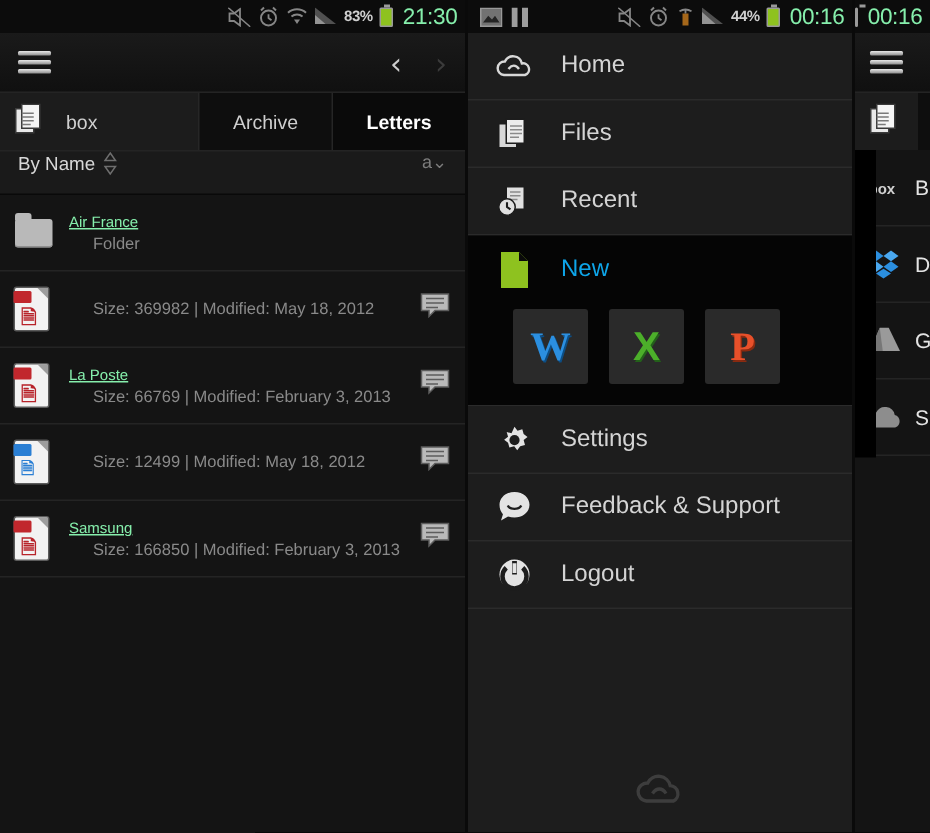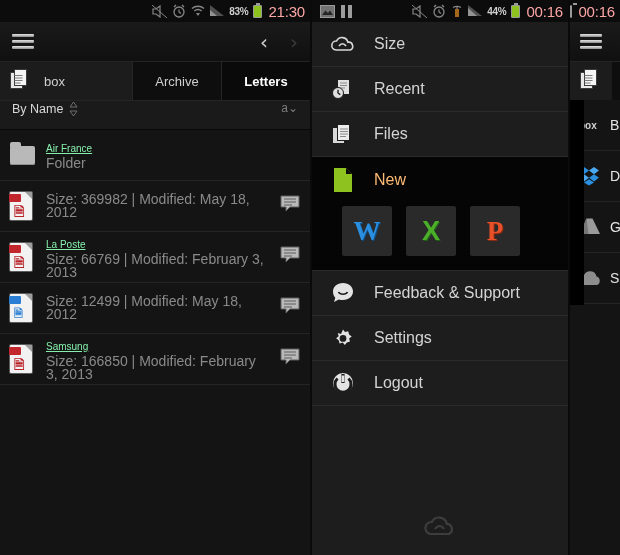--- a/index.html
+++ b/index.html
@@ -26,21 +26,21 @@
   .statusbar .sb-left { margin-right: auto; display: flex; align-items: center; gap: 6px; padding-left:3px;}
   .sb-icon { opacity: .72; display: inline-flex; align-items: center; }
   .sb-batt-pct { color: #cfcfcf; font-size: 10px; font-weight: bold; letter-spacing: -0.3px;}
   .sb-batt {
     width: 9px; height: 13px; background: #8ec21f; border: 1px solid #9a9a9a;
     position: relative; border-radius: 1px;
   }
   .sb-batt:before {
     content:""; position:absolute; top:-3px; left:2px; width:4px; height:2px; background:#9a9a9a;
   }
-  .sb-clock { color: #fca5a5; font-size: 15px; letter-spacing: -0.2px; padding-left: 1px;}
+  .sb-clock { color: #86efac; font-size: 15px; letter-spacing: -0.2px; padding-left: 1px;}
 
   
   .actionbar {
     height: 40px; background: #151515;
     display: flex; align-items: center; justify-content: space-between;
     padding: 0 12px;
     border-bottom: 1px solid #242424;
     background: linear-gradient(#1a1a1a, #101010);
   }
   .hamburger { display: flex; flex-direction: column; gap: 3px; cursor: pointer; }
@@ -80,21 +80,21 @@
 
   
   .filelist { background: #141414; }
   .filerow {
     display: flex; align-items: center; height: 51px; padding: 0 10px;
     border-bottom: 1px solid #242424; gap: 10px;
   }
   .file-ico { width: 26px; height: 30px; flex: none; position: relative; }
   .file-meta { flex: 1; min-width: 0; }
   .file-name { color: #86efac; font-size: 10px; line-height: 17px; text-decoration: underline; }
-  .file-sub  { color: #8a8a8a; font-size: 14px; line-height: 13px; }
+  .file-sub  { color: #8a8a8a; font-size: 11px; line-height: 13px; margin-left: 16px; }
   .cmt-ico { flex: none; opacity: .85; }
 
   
   .glyph-folder { width:25px; height:19px; background:#b9b9b9; border-radius:2px; position:relative; margin-top:6px;
     box-shadow: inset 0 -1px 0 #8f8f8f; }
   .glyph-folder:before { content:""; position:absolute; top:-4px; left:0; width:11px; height:5px;
     background:#b9b9b9; border-radius:2px 2px 0 0; }
   
   .glyph-page { width:22px; height:28px; background:#f2f2f2; border-radius:1px; position:relative; margin-top:1px;
     box-shadow: 0 0 0 1px #5b5b5b; }
@@ -107,21 +107,21 @@
   .xls-mark { position:absolute; bottom:3px; left:4px; color:#2a7fd4; font-size:11px; font-weight:bold; line-height:11px;}
 
   
   .drawer { background: #1d1d1d; height: 533px; position: relative; }
   .drawer-item {
     height: 45px; display: flex; align-items: center; padding-left: 18px; gap: 18px;
     border-bottom: 1px solid #2b2b2b; color: #d4d4d4; font-size: 16px;
   }
   .drawer-item .di-ico { width: 26px; display:flex; align-items:center; justify-content:center; flex:none;}
   .drawer-new { background: #050505; border-bottom: none; }
-  .drawer-new .di-label { color: #fdba74; }
+  .drawer-new .di-label { color: #0ea5e9; }
   .new-tiles {
     background: #050505; display: flex; gap: 14px; padding: 4px 0 14px 30px;
     border-bottom: 1px solid #2b2b2b;
   }
   .tile {
     width: 50px; height: 50px; background: #2a2a2a; border-radius: 2px;
     display: flex; align-items: center; justify-content: center;
     font-size: 27px; font-weight: bold; font-family:"Liberation Serif", serif;
   }
   .tile.w { color: #2b8fe0; text-shadow: 1px 1px 0 #0c4e85; }
@@ -368,80 +368,80 @@
 
     <div class="drawer">
 
       <div class="drawer-item">
         <span class="di-ico">
           <svg width="26" height="20" viewBox="0 0 26 20">
               <path d="M6 16a4.5 4.5 0 0 1 .6-9 6 6 0 0 1 11.3 1.3A4 4 0 0 1 20 16z" fill="none" stroke="#d8d8d8" stroke-width="1.6"></path>
               <path d="M9 12c2-3 5-3 7 0" stroke="#d8d8d8" stroke-width="1.6" fill="none"></path>
             </svg>
         </span>
-        <span class="di-label">Size</span>
+        <span class="di-label">Home</span>
+      </div>
+
+      <div class="drawer-item">
+        <span class="di-ico">
+          <svg width="22" height="24" viewBox="0 0 22 24">
+            <rect x="0.5" y="5.5" width="12" height="16" fill="#d8d8d8" stroke="#1d1d1d"></rect>
+            <rect x="5.5" y="2.5" width="12" height="16" fill="#ececec" stroke="#1d1d1d"></rect>
+            <path d="M8 7h8M8 9.5h8M8 12h8M8 14.5h6" stroke="#8a8a8a" stroke-width="1"></path>
+          </svg>
+        </span>
+        <span class="di-label">Files</span>
       </div>
 
       <div class="drawer-item">
         <span class="di-ico">
           <svg width="24" height="24" viewBox="0 0 24 24">
             <rect x="6.5" y="2.5" width="12" height="15" fill="#e0e0e0" stroke="#1d1d1d"></rect>
             <path d="M9 6h7M9 8.5h7M9 11h5" stroke="#8a8a8a" stroke-width="1"></path>
             <circle cx="7" cy="16" r="5.5" fill="#e0e0e0" stroke="#1d1d1d"></circle>
             <path d="M7 12.8V16l2.3 1.6" stroke="#1d1d1d" stroke-width="1.4" fill="none"></path>
           </svg>
         </span>
         <span class="di-label">Recent</span>
       </div>
 
-      <div class="drawer-item">
-        <span class="di-ico">
-          <svg width="22" height="24" viewBox="0 0 22 24">
-            <rect x="0.5" y="5.5" width="12" height="16" fill="#d8d8d8" stroke="#1d1d1d"></rect>
-            <rect x="5.5" y="2.5" width="12" height="16" fill="#ececec" stroke="#1d1d1d"></rect>
-            <path d="M8 7h8M8 9.5h8M8 12h8M8 14.5h6" stroke="#8a8a8a" stroke-width="1"></path>
-          </svg>
-        </span>
-        <span class="di-label">Files</span>
-      </div>
-
       <div class="drawer-item drawer-new">
         <span class="di-ico">
           <svg width="20" height="26" viewBox="0 0 20 26">
               <path d="M1 1h12l6 6v18H1z" fill="#8ec21f"></path>
               <path d="M13 1v6h6" fill="#0a0a0a"></path>
             </svg>
         </span>
         <span class="di-label">New</span>
       </div>
 
       <div class="new-tiles">
         <div class="tile w">W</div>
         <div class="tile x">X</div>
         <div class="tile p">P</div>
       </div>
 
       <div class="drawer-item">
         <span class="di-ico">
+          <svg width="24" height="24" viewBox="0 0 24 24">
+              <path d="M12 1.5l2 2.6 3.2-.9.9 3.2 2.6 2-2.6 2 .9 3.2-3.2.9-2 2.6-2-2.6-3.2.9-.9-3.2-2.6-2 2.6-2-.9-3.2 3.2.9z" fill="#e3e3e3" transform="translate(0,2)"></path>
+              <circle cx="12" cy="12.4" r="3.4" fill="#1d1d1d"></circle>
+            </svg>
+        </span>
+        <span class="di-label">Settings</span>
+      </div>
+
+      <div class="drawer-item">
+        <span class="di-ico">
           <svg width="24" height="22" viewBox="0 0 24 22">
               <path d="M12 1c6 0 10 4 10 8.5S18 18 12 18c-1.5 0-3-.2-4.3-.6L3 20l1.3-4.2C2.8 14.2 2 12 2 9.5 2 5 6 1 12 1z" fill="#e3e3e3"></path>
               <path d="M7.5 10c1.5 3 7.5 3 9 0" stroke="#1d1d1d" stroke-width="1.6" fill="none"></path>
             </svg>
         </span>
         <span class="di-label">Feedback &amp; Support</span>
-      </div>
-
-      <div class="drawer-item">
-        <span class="di-ico">
-          <svg width="24" height="24" viewBox="0 0 24 24">
-              <path d="M12 1.5l2 2.6 3.2-.9.9 3.2 2.6 2-2.6 2 .9 3.2-3.2.9-2 2.6-2-2.6-3.2.9-.9-3.2-2.6-2 2.6-2-.9-3.2 3.2.9z" fill="#e3e3e3" transform="translate(0,2)"></path>
-              <circle cx="12" cy="12.4" r="3.4" fill="#1d1d1d"></circle>
-            </svg>
-        </span>
-        <span class="di-label">Settings</span>
       </div>
 
       <div class="drawer-item">
         <span class="di-ico">
           <svg width="24" height="24" viewBox="0 0 24 24">
               <circle cx="12" cy="12" r="10" fill="#e3e3e3"></circle>
               <path d="M12 3v9" stroke="#1d1d1d" stroke-width="3.2"></path>
               <path d="M6.5 7.5a8 8 0 1 0 11 0" stroke="#1d1d1d" stroke-width="3" fill="none"></path>
               <path d="M12 4.5v6.5" stroke="#e3e3e3" stroke-width="2.6"></path>
             </svg>

